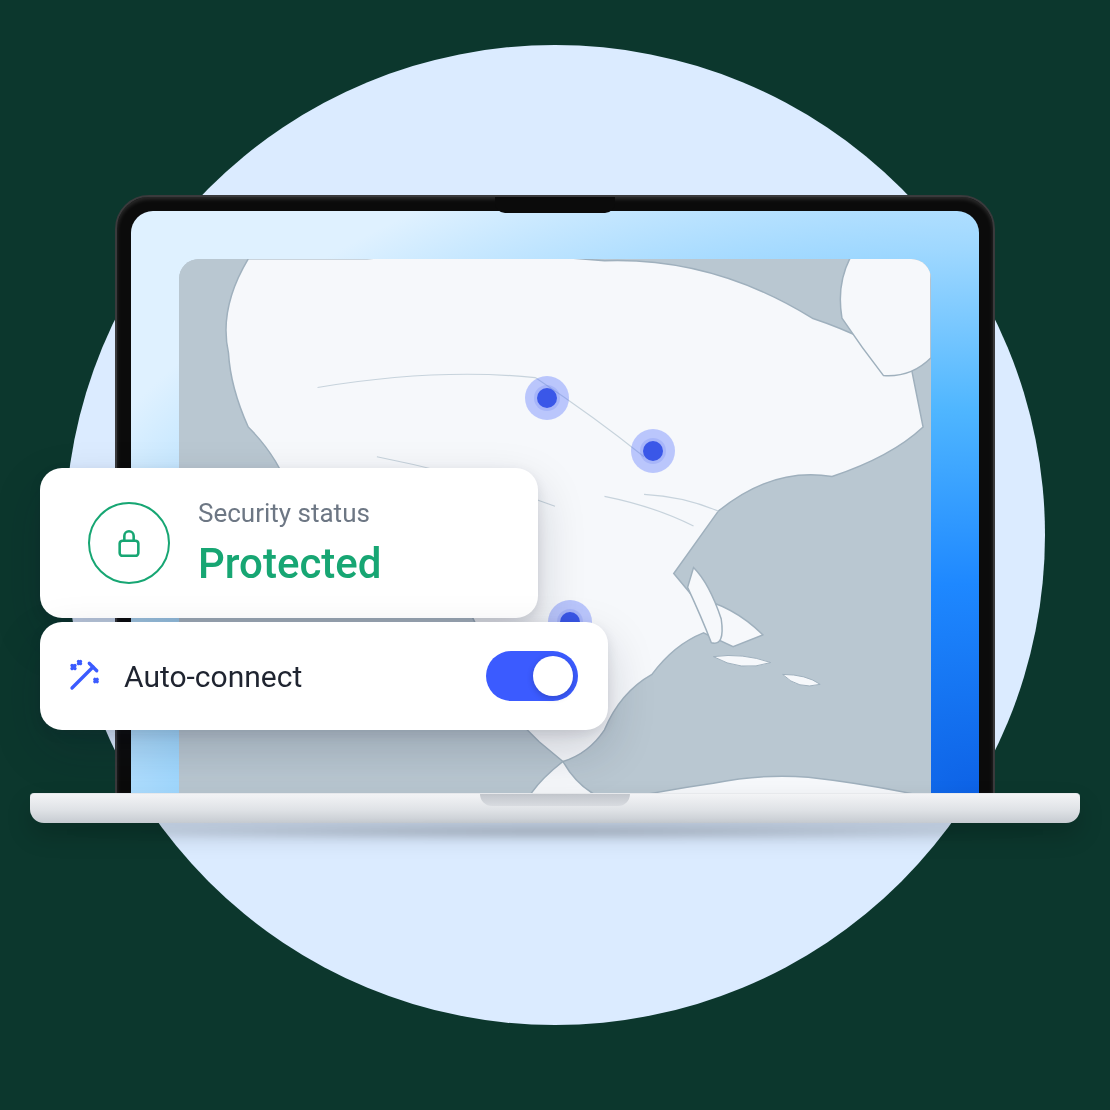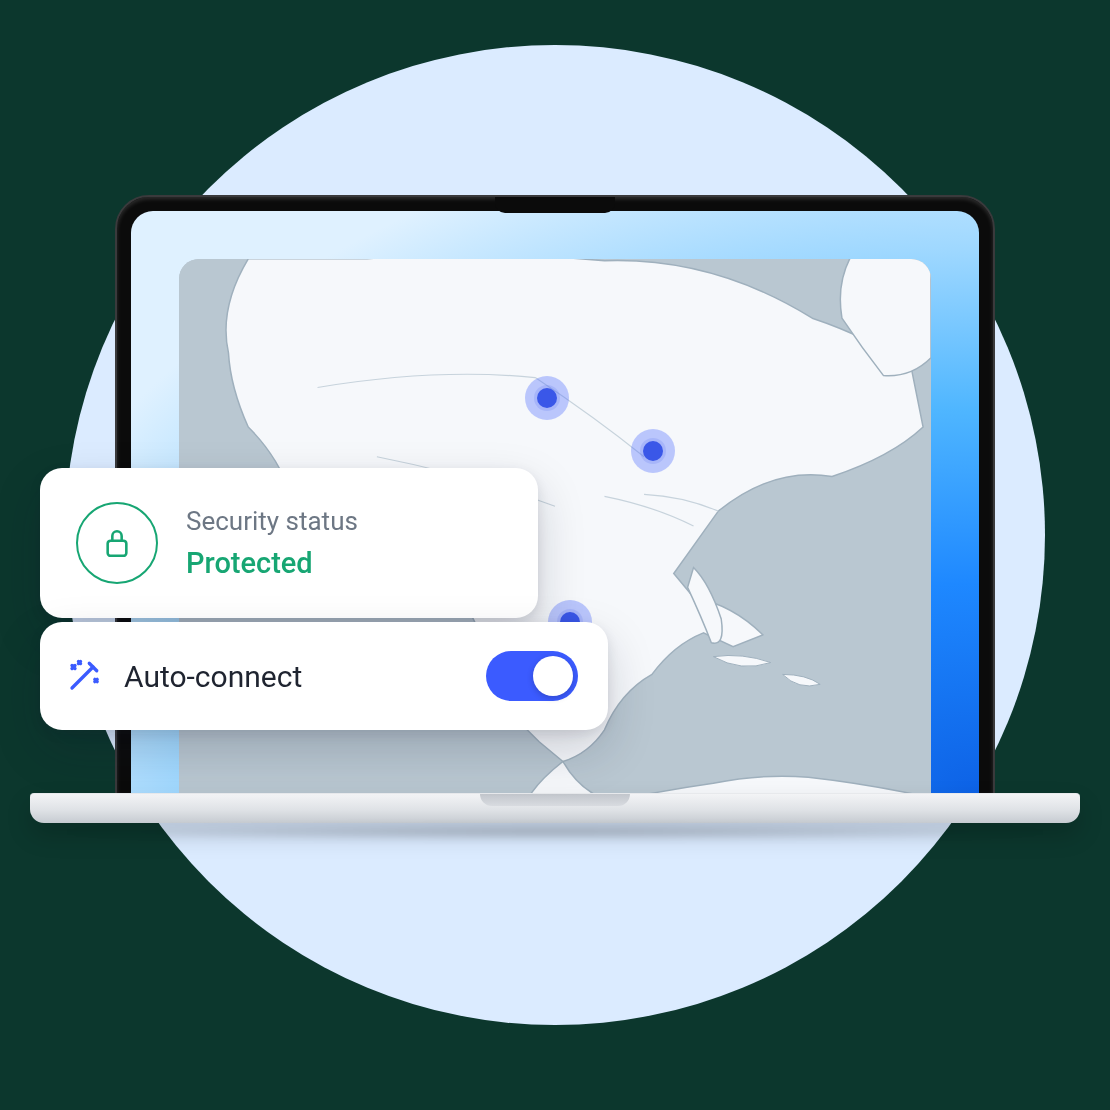--- a/index.html
+++ b/index.html
@@ -109,32 +109,32 @@
     background: #ffffff;
     border-radius: 22px;
     box-shadow: 0 20px 48px rgba(15,23,42,0.18), 0 4px 12px rgba(15,23,42,0.10);
     display: flex;
     align-items: center;
   }
 
   .status-card {
     left: 40px; top: 468px;
     width: 498px; height: 150px;
-    padding: 0 36px;
+    padding: 0 48px;
     gap: 28px;
   }
   .status-icon-wrap {
     width: 82px; height: 82px; flex: 0 0 82px;
     border: 2.5px solid #17a673;
     border-radius: 50%;
     display: flex; align-items: center; justify-content: center;
   }
   .status-icon-wrap svg { width: 28px; height: 34px; stroke: #17a673; fill: none; stroke-width: 2.2; }
   .status-text .label { color: #6d7784; font-size: 26px; line-height: 1.2; }
-  .status-text .value { color: #17a673; font-size: 29px; font-weight: 500; margin-top: 9px; }
+  .status-text .value { color: #17a673; font-size: 42px; font-weight: 500; margin-top: 9px; }
 
   .toggle-card {
     left: 40px; top: 622px;
     width: 568px; height: 108px;
     padding: 0 30px 0 26px;
     gap: 22px;
   }
   .wand-icon { width: 36px; height: 36px; flex: 0 0 36px; color: #3b5bff; }
   .wand-icon svg { width: 100%; height: 100%; stroke: #3b5bff; fill: none; stroke-width: 2.2; stroke-linecap: round; stroke-linejoin: round; }
   .toggle-label { font-size: 30px; color: #1f2430; font-weight: 400; flex: 1; }

